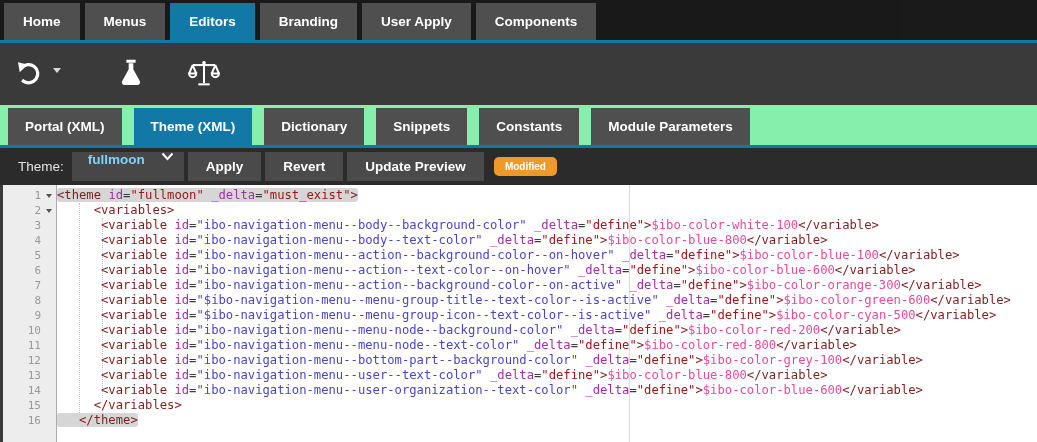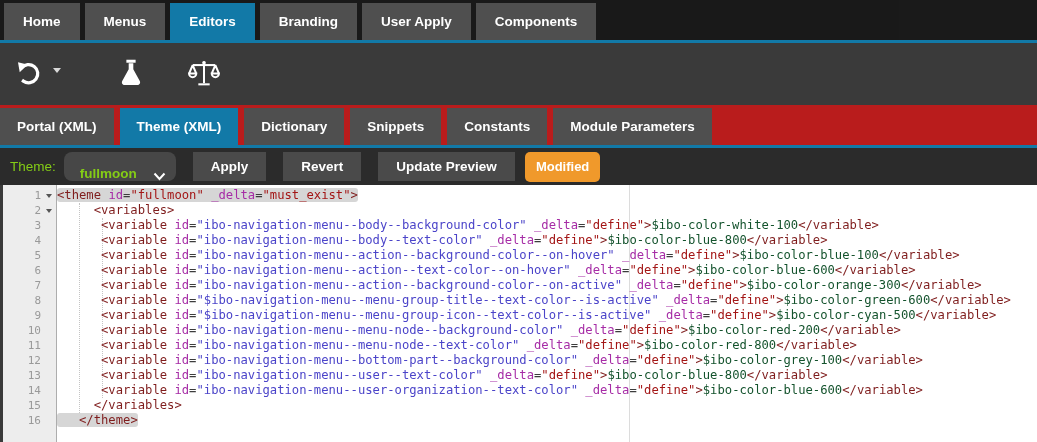--- a/index.html
+++ b/index.html
@@ -13,30 +13,30 @@
   .blue-strip { position:absolute; left:0; width:1037px; height:3px; background:#1279a7; }
   .strip1 { top:40px; } .strip2 { top:145px; }
 
   
   .toolbar { position:absolute; left:0; top:43px; width:1037px; height:62px; background:#3a3a3a; display:flex; align-items:center; }
   .icon-btn { background:none; border:none; display:flex; align-items:center; cursor:pointer; padding:4px; }
   .icon-undo { margin-left:10px; } .icon-flask { margin-left:48px; } .icon-scales { margin-left:34px; }
   .caret { width:0; height:0; border-left:4px solid transparent; border-right:4px solid transparent; border-top:5px solid #d9d9d9; margin-left:9px; margin-top:-8px; }
 
   
-  .subnav { position:absolute; left:0; top:105px; width:1037px; height:40px; background:#b91c1c; display:flex; align-items:flex-end; gap:6px; }
+  .subnav { position:absolute; left:0; top:105px; width:1037px; height:40px; background:#86efac; display:flex; align-items:flex-end; padding-left:8px; gap:12px; }
   .subnav .tab { height:37px; display:flex; align-items:center; padding:0 17px; background:#4f4f4f; color:#fff; font-weight:bold; font-size:13.5px; cursor:pointer; }
   .subnav .tab.active { background:#1279a7; }
 
   
   .themebar { position:absolute; left:0; top:148px; width:1037px; height:37px; background:#2b2b2b; display:flex; align-items:center; }
-  .themebar .lbl { color:#84cc16; font-size:13.5px; margin-left:10px; }
-  .select { margin-left:8px; width:112px; height:29px; background:#474747; color:#84cc16; font-weight:bold; font-size:13.5px; display:flex; align-items:flex-end; justify-content:space-between; padding:0 10px 0 16px; cursor:pointer;border-radius:8px; }
-  .btn { height:29px; margin-left:17px; background:#4a4a4a; border:none; color:#fff; font-weight:bold; font-size:13.5px; padding:0 18px; cursor:pointer; font-family:"Liberation Sans",sans-serif; }
-  .badge { margin-left:10px; height:30px; display:flex; align-items:center; background:#f0992b; color:#fff; font-weight:bold; font-size:13px; padding:0 11px; border-radius:5px; }
+  .themebar .lbl { color:#e5e5e5; font-size:13.5px; margin-left:18px; }
+  .select { margin-left:8px; width:112px; height:29px; background:#474747; color:#7dd3fc; font-weight:bold; font-size:13.5px; display:flex; align-items:flex-start; justify-content:space-between; padding:0 10px 0 16px; cursor:pointer; }
+  .btn { height:29px; margin-left:4px; background:#4a4a4a; border:none; color:#fff; font-weight:bold; font-size:13.5px; padding:0 18px; cursor:pointer; font-family:"Liberation Sans",sans-serif; }
+  .badge { margin-left:10px; height:19px; display:flex; align-items:center; background:#f0992b; color:#fff; font-weight:bold; font-size:10px; padding:0 11px; border-radius:5px; }
 
   
   .editor { position:absolute; left:0; top:185px; width:1037px; height:257px; background:#fff; display:flex; }
   .darkedge { width:3px; background:#3a3a3a; }
   .gutter { width:54px; background:#ededed; border-right:1px solid #adadad; padding-top:3px; font-family:"DejaVu Sans Mono",monospace; }
   .grow { height:15px; display:flex; align-items:center; justify-content:flex-end; }
   .grow .num { color:#999; font-size:11px; width:36px; text-align:right; }
   .foldcol { width:15px; display:flex; align-items:center; justify-content:center; }
   .fold { width:0; height:0; border-left:3.5px solid transparent; border-right:3.5px solid transparent; border-top:4.5px solid #555; cursor:pointer; }
   .code { flex:1; position:relative; padding-top:3px; font-family:"DejaVu Sans Mono",monospace; font-size:12.2px; overflow:hidden; }
@@ -44,21 +44,21 @@
   .guide { position:absolute; width:0; border-left:1px dotted #c4c4c4; z-index:0; }
   .guide1 { left:22px; top:18px; height:210px; }
   .guide2 { left:45px; top:33px; height:180px; }
   .cline { position:relative; z-index:1; height:15px; line-height:15px; white-space:pre; cursor:text; }
   .pill { background:#d6d6d6; border-radius:3px; }
   .tk-tag { color:#7f1d1d; }
   .tk-attr { color:#a62ca6; }
   .tk-punc { color:#3c3c3c; }
   .tk-str { color:#a31515; }
   .tk-idstr { color:#4b44c9; }
-  .tk-text { color:#14532d; }
+  .tk-text { color:#ec4899; }
 </style>
 </head>
 <body>
 
 <div id="app">
   <div class="topnav">
       <div class="tab">Home</div>
       <div class="tab">Menus</div>
       <div class="tab active">Editors</div>
       <div class="tab">Branding</div>

